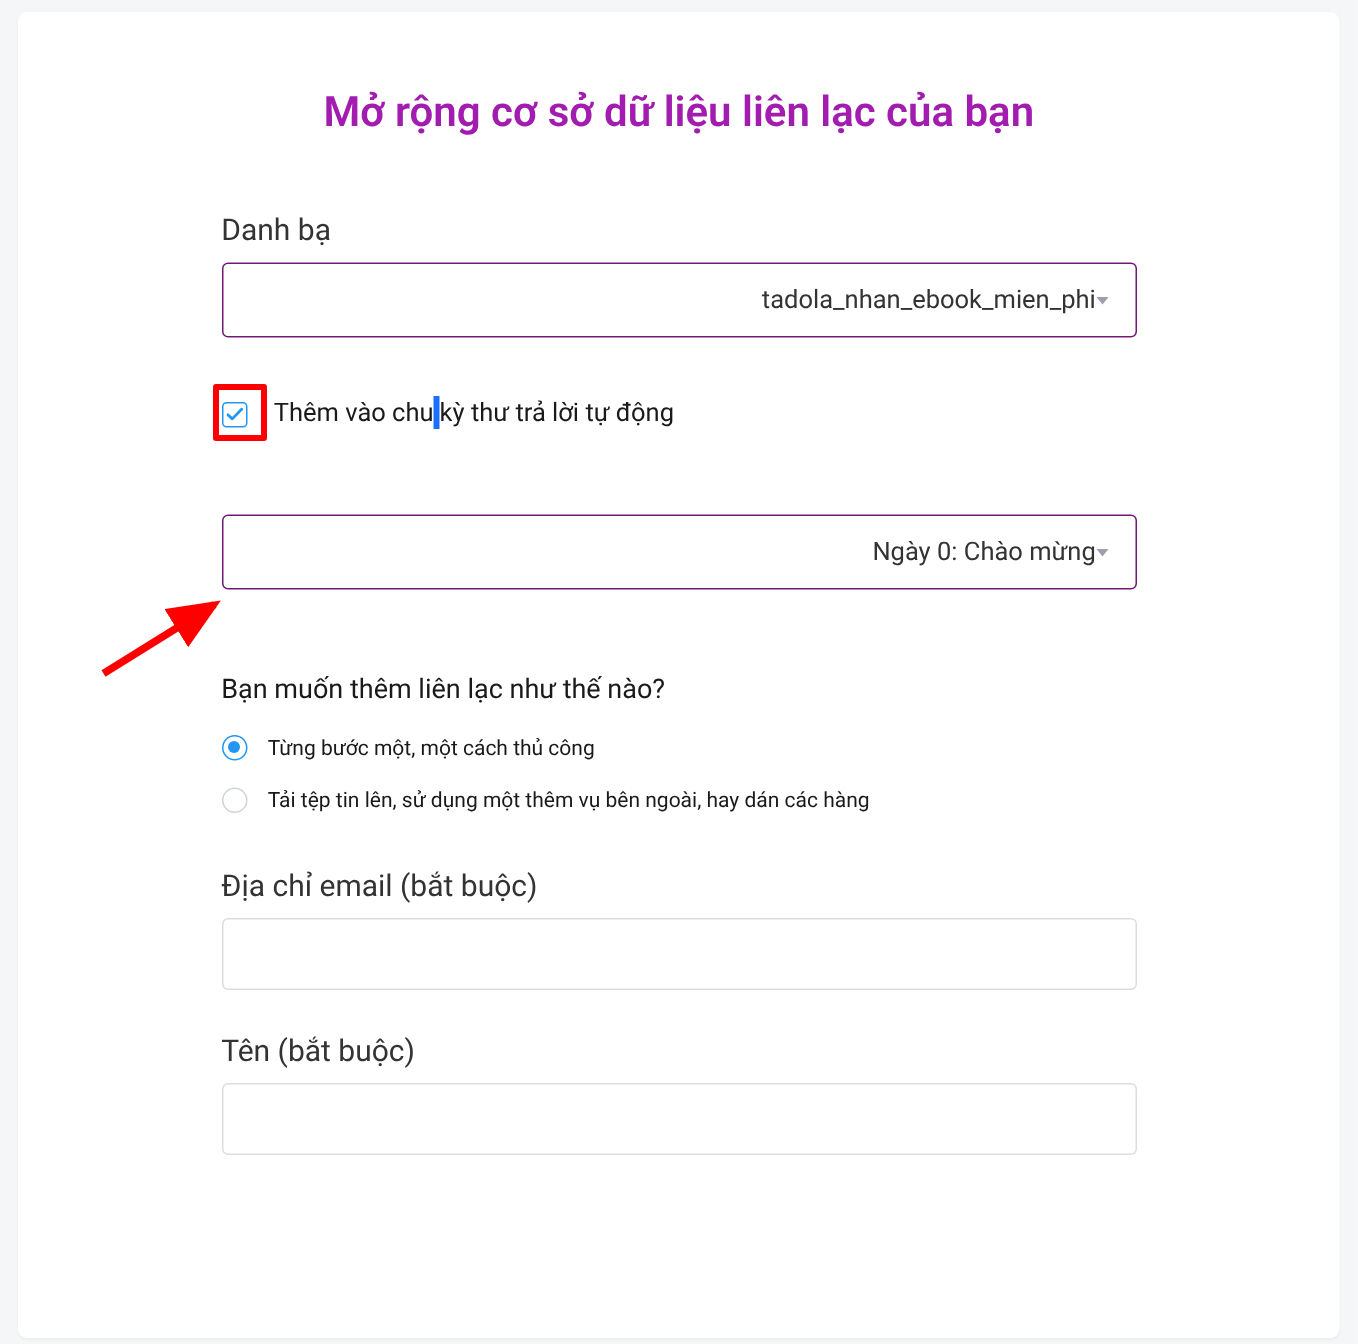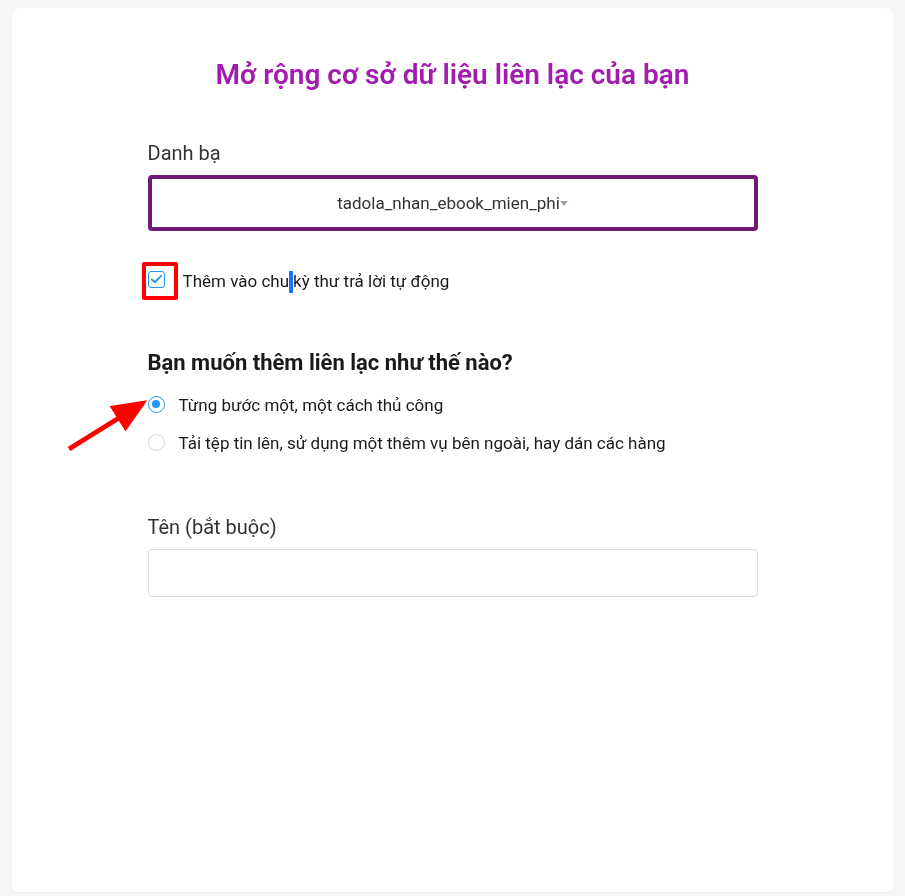--- a/index.html
+++ b/index.html
@@ -32,40 +32,40 @@
       margin-bottom: 50px;
     }
     .label {
       font-size: 20px;
       color: #333;
       margin-bottom: 10px;
       display: block;
     }
     .select-wrap {
       position: relative;
-      border: 4px solid #701a75;
+      border: 1px solid #701a75;
       border-radius: 4px;
       padding: 14px 18px;
       font-size: 17px;
       color: #333;
       cursor: pointer;
       background: #fff;
       display: flex;
       align-items: center;
-      justify-content: center;
+      justify-content: flex-end;
     }
     .caret {
       width: 0; height: 0;
       border-left: 4px solid transparent;
       border-right: 4px solid transparent;
       border-top: 5px solid #9aa1ad;
     }
     .checkbox-row {
       display: flex;
-      align-items: flex-start;
+      align-items: center;
       margin-top: 40px;
       position: relative;
     }
     .red-box {
       position: absolute;
       left: -6px;
       top: -9px;
       width: 36px;
       height: 38px;
       border: 4px solid #ff0000;
@@ -103,22 +103,22 @@
     .cycle-select {
       margin-top: 56px;
     }
     .arrow {
       position: absolute;
       left: 65px;
       top: 395px;
       pointer-events: none;
     }
     .section-title {
-      font-size: 22px;
-      font-weight: 700;
+      font-size: 18px;
+      font-weight: 400;
       color: #1a1a1a;
       margin-top: 56px;
       margin-bottom: 20px;
     }
     .radio-row {
       display: flex;
       align-items: center;
       margin-bottom: 18px;
       cursor: pointer;
     }
@@ -138,21 +138,21 @@
       position: absolute;
       left: 3px; top: 3px;
       width: 8px; height: 8px;
       border-radius: 50%;
       background: #2196f3;
     }
     .radio.unselected {
       border: 1.5px solid #cfd4dc;
     }
     .radio-label {
-      font-size: 17px;
+      font-size: 14px;
       color: #1a1a1a;
     }
     .field-group { margin-top: 36px; }
     .text-input {
       width: 100%;
       border: 1px solid #d9dde3;
       border-radius: 4px;
       padding: 14px 12px;
       font-size: 16px;
       background: #fff;
@@ -178,36 +178,44 @@
       <span class="checkbox">
         <svg viewBox="0 0 12 12">
             <path d="M1 6 L4.2 9 L11 2" stroke="#2196f3" stroke-width="2" fill="none" stroke-linecap="round" stroke-linejoin="round"></path>
           </svg>
       </span>
       <span class="checkbox-label">
         <span>Thêm vào chu</span><span class="cursor-mark"></span><span>kỳ thư trả lời tự động</span>
       </span>
     </div>
 
+    <div class="select-wrap cycle-select">
+      <span>Ngày 0: Chào mừng</span>
+      <span class="caret"></span>
+    </div>
 
     <h2 class="section-title">Bạn muốn thêm liên lạc như thế nào?</h2>
 
     <div class="radio-row">
       <span class="radio selected"></span>
       <span class="radio-label">Từng bước một, một cách thủ công</span>
     </div>
     <div class="radio-row">
       <span class="radio unselected"></span>
       <span class="radio-label">Tải tệp tin lên, sử dụng một thêm vụ bên ngoài, hay dán các hàng</span>
     </div>
 
+    <div class="field-group">
+      <label class="label">Địa chỉ email (bắt buộc)</label>
+      <input type="text" class="text-input" style="">
+    </div>
 
     <div class="spacer-sm"></div>
 
-    <div class="field-group" style="margin-top:16px;">
+    <div class="field-group" style="margin-top:0;">
       <label class="label">Tên (bắt buộc)</label>
       <input type="text" class="text-input" style="">
     </div>
 
   </div>
 </div>
 
 <svg class="arrow" width="90" height="60">
   <defs>
     <marker id="ah" markerWidth="8" markerHeight="8" refX="6" refY="3" orient="auto">

